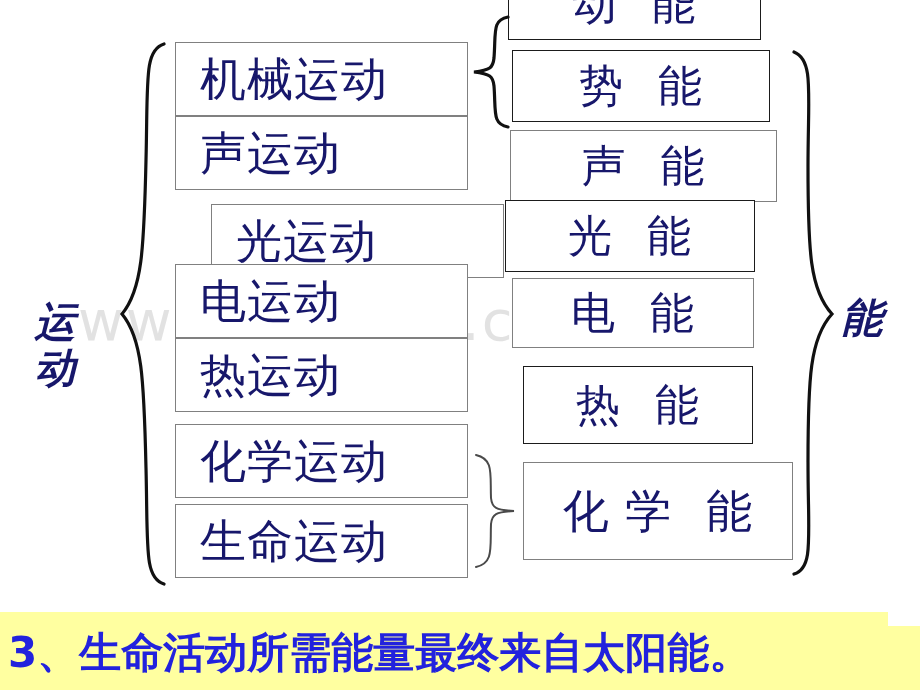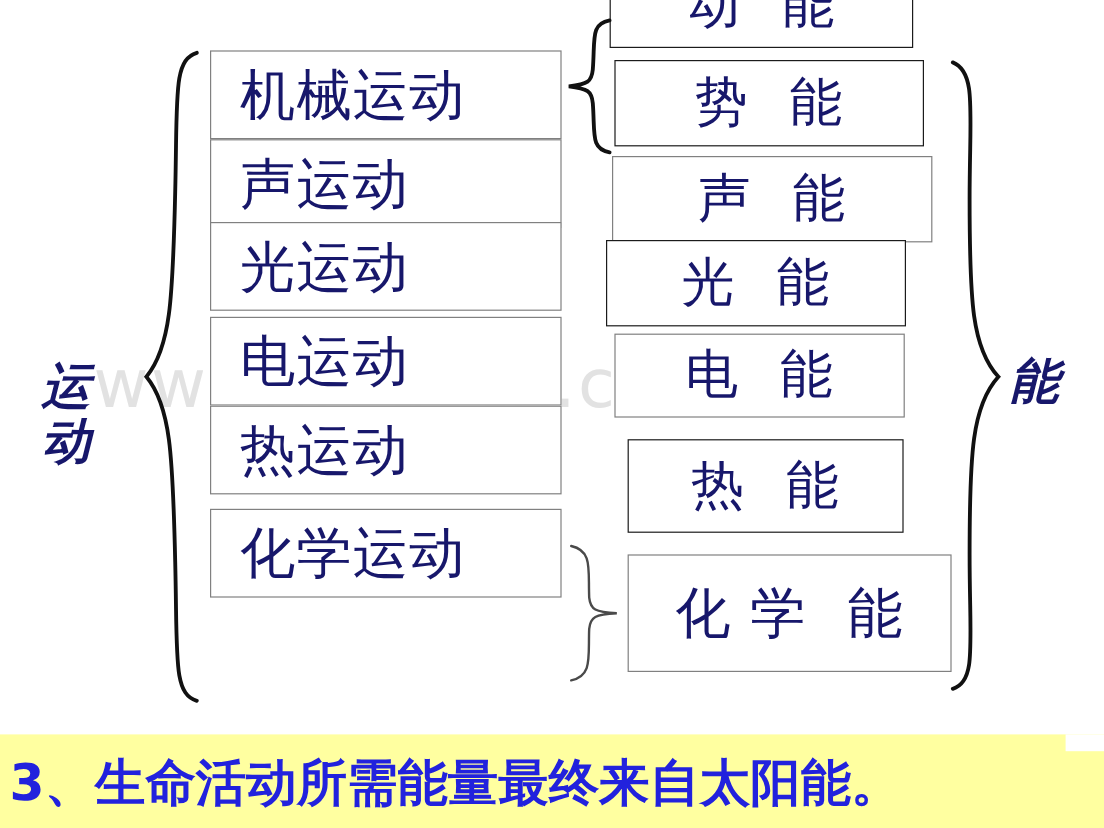--- a/index.html
+++ b/index.html
@@ -149,31 +149,34 @@
 <div id="stage">
 
   <div class="watermark">www.wodocx.com</div>
 
   <div class="cbox lbox" style="top:42px;">
       <span>机械运动</span>
     </div>
   <div class="cbox lbox" style="top:116px;">
       <span>声运动</span>
     </div>
-  <div class="cbox lbox" style="top:185px;">
+  <div class="cbox lbox" style="top:204px;margin-left:36px;">
       <span>光运动</span>
     </div>
   <div class="cbox lbox" style="top:264px;">
       <span>电运动</span>
     </div>
   <div class="cbox lbox" style="top:338px;">
       <span>热运动</span>
     </div>
   <div class="cbox lbox" style="top:424px;">
       <span>化学运动</span>
+    </div>
+  <div class="cbox lbox" style="top:504px;">
+      <span>生命运动</span>
     </div>
 
   <div class="cbox rbox dark" style="left:508px; top:-32px;  width:253px; height:72px;">
     <span>动</span>
     <span class="sp"></span>
     <span>能</span>
   </div>
 
   <div class="cbox rbox dark" style="left:512px; top:50px;   width:258px; height:72px;">
     <span>势</span>

